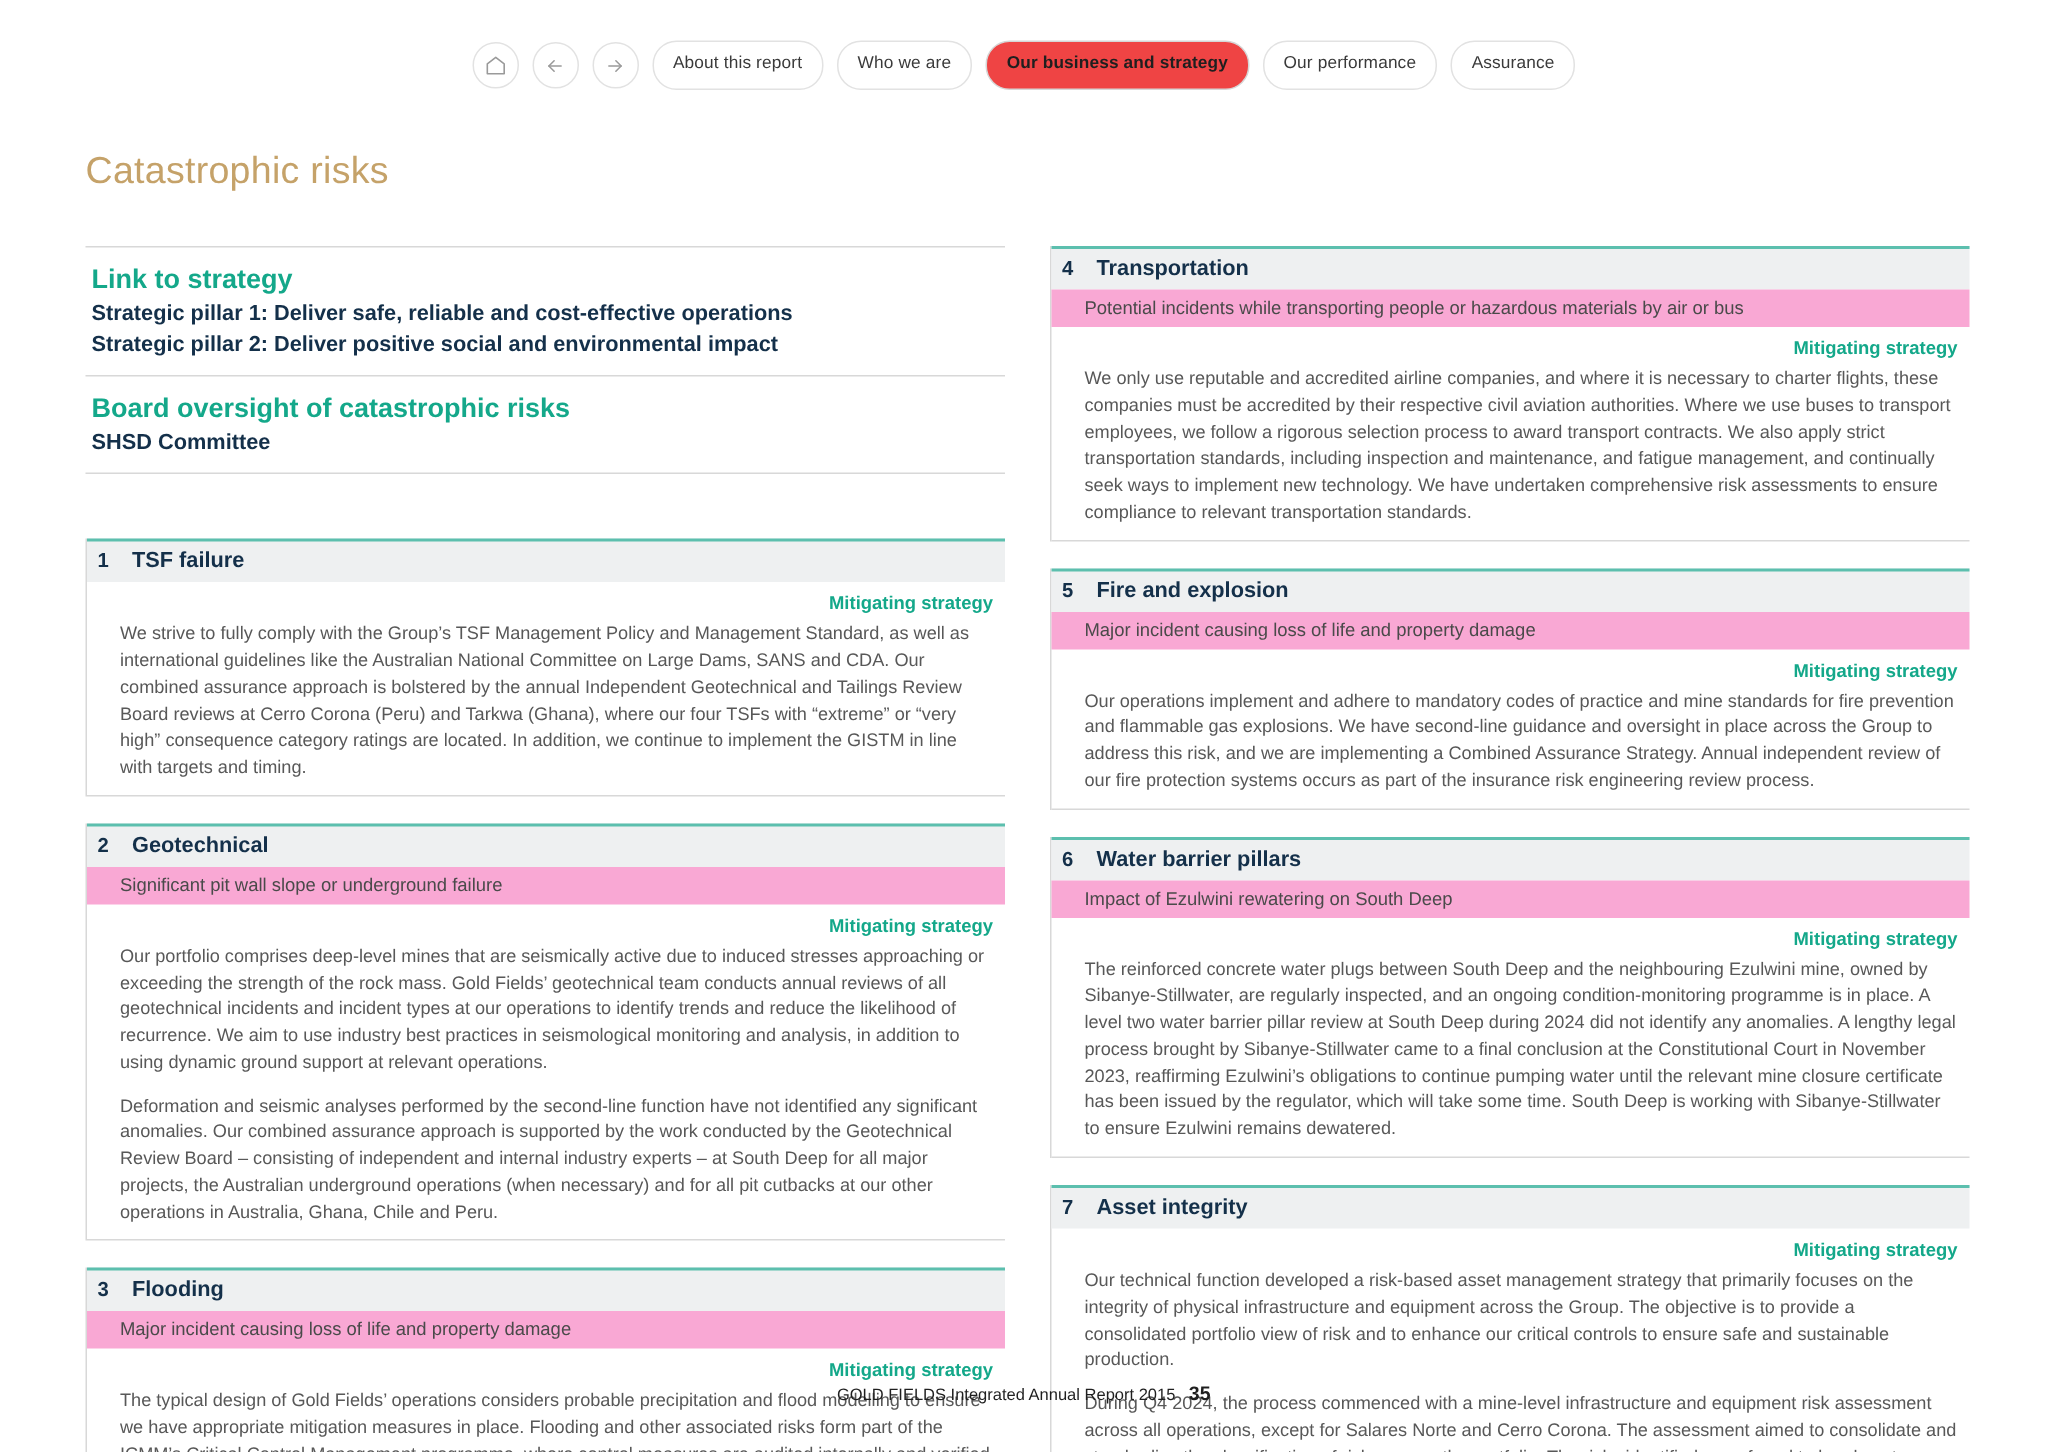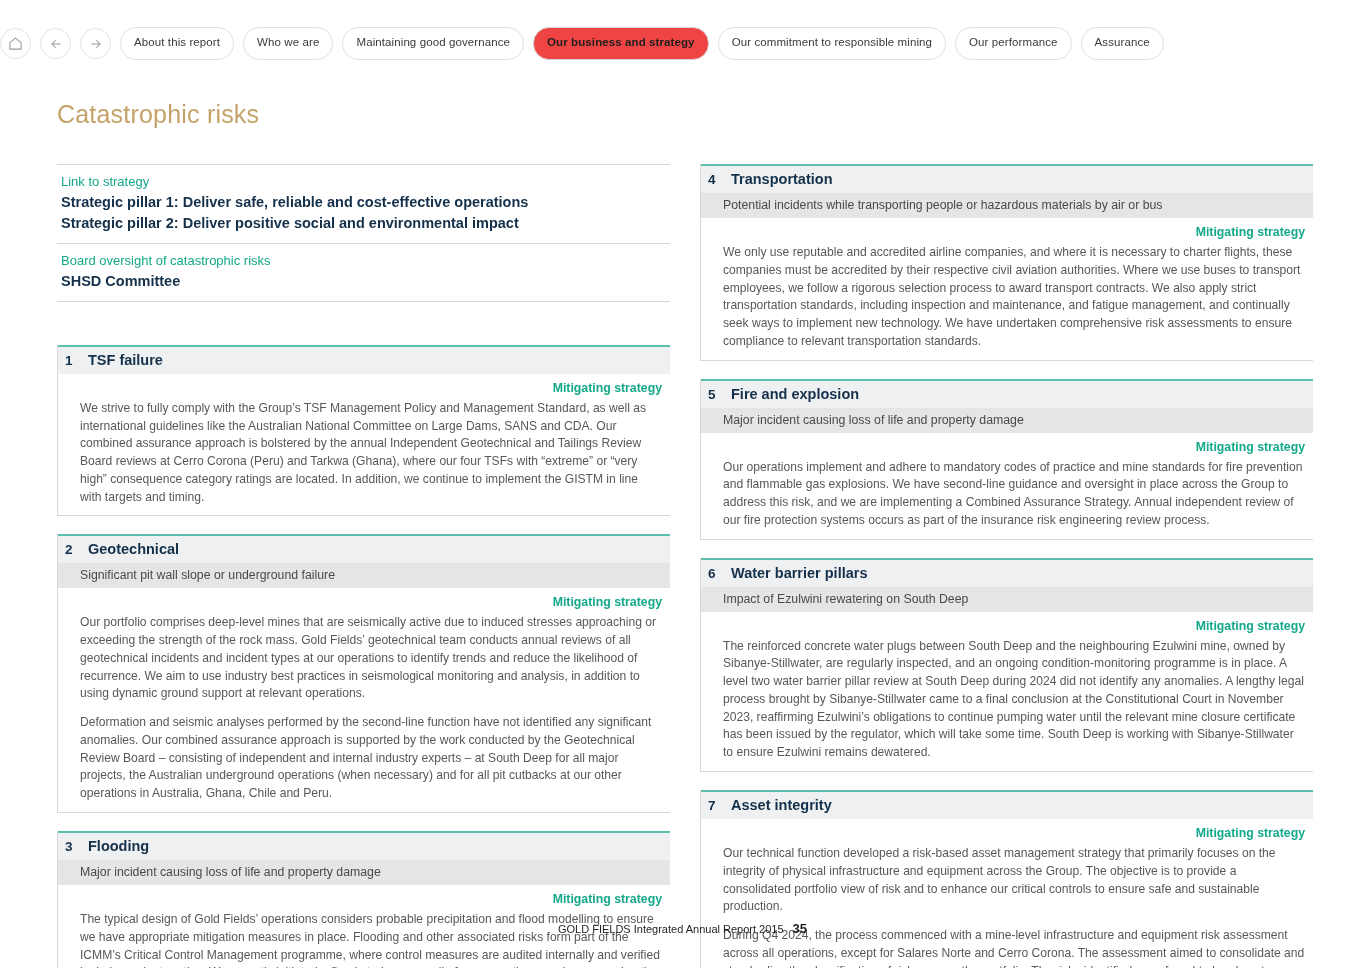--- a/index.html
+++ b/index.html
@@ -8,21 +8,21 @@
     height: 968px;
     background: #ffffff;
     font-family: "Liberation Sans", sans-serif;
     -webkit-font-smoothing: antialiased;
   }
 
   
   .topnav {
     display: flex;
     align-items: center;
-    justify-content: flex-start;
+    justify-content: center;
     gap: 9px;
     padding-top: 25px;
     height: 62px;
   }
   .navbtn {
     width: 31px; height: 31px;
     border-radius: 50%;
     border: 1px solid #e2e2e2;
     background: #fff;
     display: flex; align-items: center; justify-content: center;
@@ -67,22 +67,22 @@
 
   
   .intro-block {
     border-top: 1px solid #d8d8d8;
     border-bottom: 1px solid #d8d8d8;
     padding: 8px 0 9px 4px;
   }
   .intro-block + .intro-block { border-top: none; }
   .intro-head {
     color: #14a88a;
-    font-size: 13px;
-    font-weight: normal;
+    font-size: 18px;
+    font-weight: bold;
     line-height: 1.45;
   }
   .intro-line {
     color: #14304a;
     font-size: 14.5px;
     font-weight: bold;
     line-height: 1.45;
   }
   .intro-spacer { height: 25px; }
 
@@ -105,21 +105,21 @@
     font-size: 13.5px;
     font-weight: bold;
     min-width: 10px;
   }
   .risk-title {
     color: #14304a;
     font-size: 14.5px;
     font-weight: bold;
   }
   .risk-desc {
-    background: #e5e5e5;
+    background: #f9a8d4;
     color: #4a4a4a;
     font-size: 12.3px;
     padding: 5px 8px 6px 22px;
   }
   .risk-body {
     padding: 7px 8px 0 22px;
     border-bottom: 1px solid #d8d8d8;
     padding-bottom: 9px;
   }
   .mit-label {
@@ -171,23 +171,21 @@
     <span>
       <svg width="14" height="14" viewBox="0 0 24 24" fill="none" stroke="#9a9a9a" stroke-width="1.8" stroke-linecap="round" stroke-linejoin="round">
         <path d="M5 12h14"></path>
           <path d="M13 6l6 6-6 6"></path>
       </svg>
     </span>
   </div>
 
   <div class="tab">About this report</div>
   <div class="tab">Who we are</div>
-  <div class="tab">Maintaining good governance</div>
   <div class="tab active">Our business and strategy</div>
-  <div class="tab">Our commitment to responsible mining</div>
   <div class="tab">Our performance</div>
   <div class="tab">Assurance</div>
 </div>
 
 <h1 class="page-title">Catastrophic risks</h1>
 
 <div class="columns">
 
   <div class="col">
 

